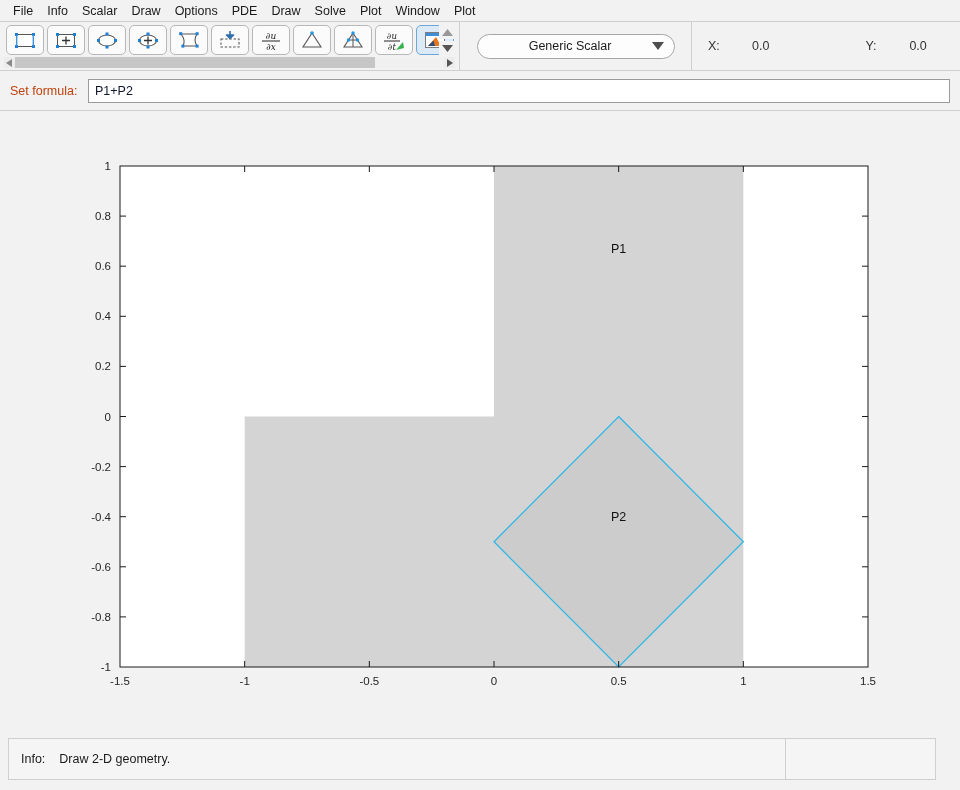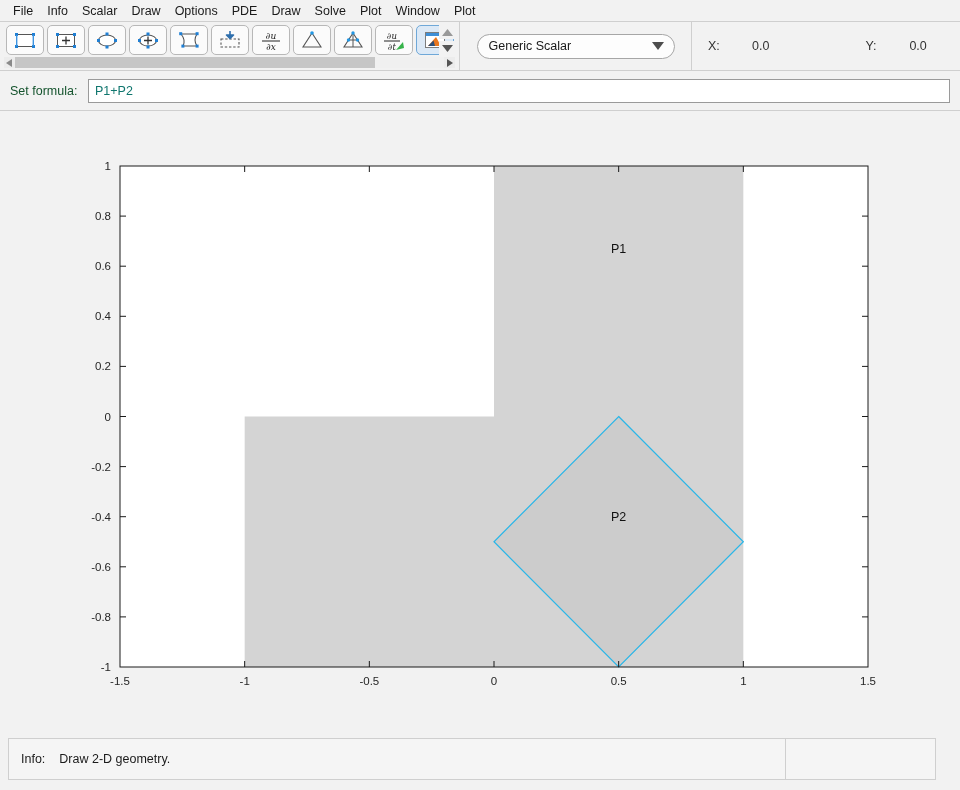--- a/index.html
+++ b/index.html
@@ -146,21 +146,21 @@
     border: 1px solid #a6a6a6;
     border-radius: 13px;
     background: #fdfdfd;
     display: flex;
     align-items: center;
     padding: 0 8px 0 11px;
     box-sizing: border-box;
     font-size: 12.5px;
     cursor: default;
   }
-  #mode-select-label { flex: 1; }
+  #mode-select-label { flex: 1; text-align: center; }
   #mode-arrow {
     width: 0; height: 0;
     border-left: 6px solid transparent;
     border-right: 6px solid transparent;
     border-top: 8px solid #4d4d4d;
     margin-right: 2px;
   }
 
   
   #coord-panel {
@@ -186,33 +186,33 @@
     display: flex;
     align-items: center;
     background: #f2f2f2;
     padding: 0 10px;
     box-sizing: border-box;
     border-bottom: 1px solid #cfcfcf;
   }
   #formula-label {
     font-size: 12.5px;
     width: 78px;
-    color: #14532d;
+    color: #c2410c;
   }
   #formula-input {
     flex: 1;
     height: 24px;
     background: #ffffff;
     border: 1px solid #9a9a9a;
     display: flex;
     align-items: center;
     padding: 0 6px;
     box-sizing: border-box;
     font-size: 12.5px;
-    color: #0f766e;
+    color: #0f172a;
     cursor: text;
   }
 
   
   #canvas-area {
     position: absolute;
     left: 0;
     top: 112px;
     width: 960px;
     height: 620px;

